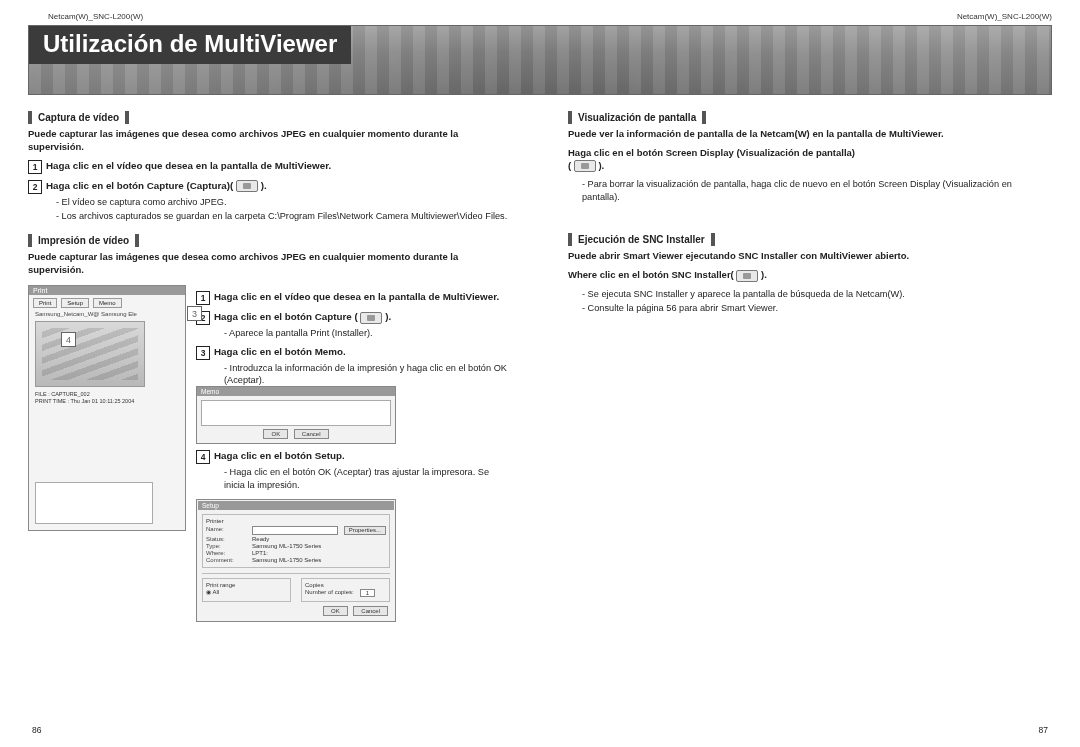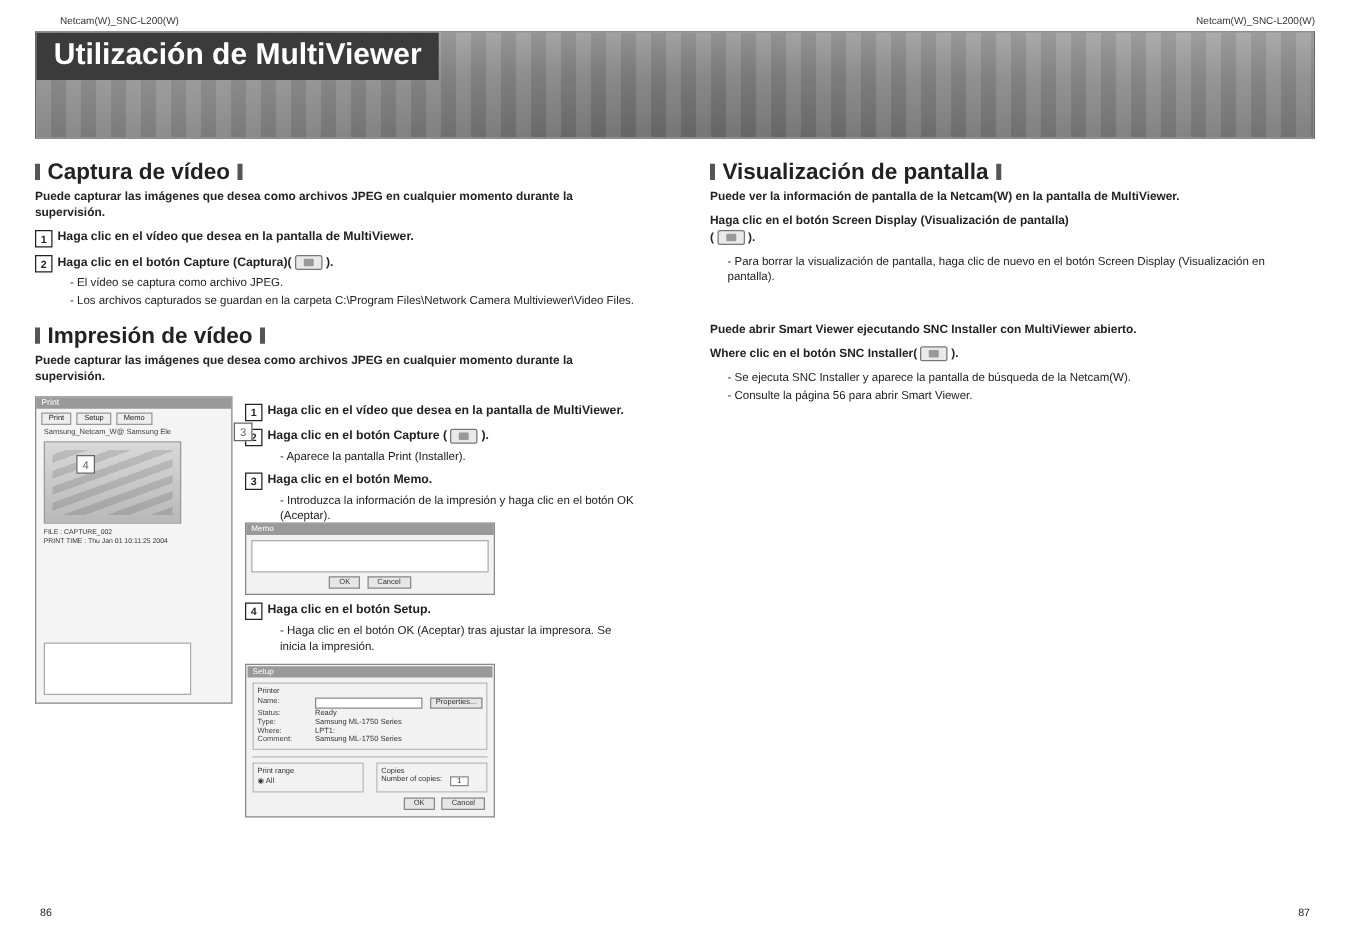--- a/index.html
+++ b/index.html
@@ -21,21 +21,21 @@
   .head-row {
     display: flex;
     justify-content: space-between;
     font-size: 8px;
     color: #333;
     margin-bottom: 4px;
     margin-left: 20px;
   }
   .banner {
     position: relative;
-    height: 86px;
+    height: 70px;
     background: linear-gradient(#9a9a9a, #808080 40%, #6a6a6a);
     border: 1px solid #666;
     overflow: hidden;
   }
   .banner::after {
     content: "";
     position: absolute;
     inset: 0;
     background:
       repeating-linear-gradient(90deg, rgba(255,255,255,0.08) 0 12px, rgba(0,0,0,0.05) 12px 24px),
@@ -53,21 +53,21 @@
     padding: 4px 14px 6px 14px;
     z-index: 2;
   }
   .columns {
     display: flex;
     gap: 56px;
     margin-top: 16px;
   }
   .col { flex: 1; }
   .sec-head {
-    font-size: 18px;
+    font-size: 10px;
     font-weight: bold;
     margin-bottom: 4px;
     display: flex;
     align-items: center;
     gap: 6px;
   }
   .bar { display:inline-block; width:4px; height:13px; background:#555; }
   .bold { font-weight: bold; }
   .para { font-size: 9.5px; line-height: 1.35; margin-bottom: 6px; }
   .step { font-size: 9.8px; font-weight: bold; margin-top: 6px; display:flex; align-items:flex-start; gap:4px; }
@@ -312,20 +312,25 @@
       <p class="para bold">
         <span>Haga clic en el botón Screen Display (Visualización de pantalla)</span><br>
         <span>(</span>
         <span class="iconbox"></span>
         <span>).</span>
       </p>
       <p class="sub" style="margin-left:14px;">- Para borrar la visualización de pantalla, haga clic de nuevo en el botón Screen Display (Visualización en pantalla).</p>
 
       <div style="height:30px;"></div>
 
+      <div class="sec-head">
+        <span class="bar"></span>
+        <span>Ejecución de SNC Installer</span>
+        <span class="bar"></span>
+      </div>
       <p class="para bold">Puede abrir Smart Viewer ejecutando SNC Installer con MultiViewer abierto.</p>
       <p class="para bold">
         <span>Where clic en el botón SNC Installer(</span>
         <span class="iconbox"></span>
         <span>).</span>
       </p>
       <p class="sub" style="margin-left:14px;">- Se ejecuta SNC Installer y aparece la pantalla de búsqueda de la Netcam(W).</p>
       <p class="sub" style="margin-left:14px;">- Consulte la página 56 para abrir Smart Viewer.</p>
 
     </div>

